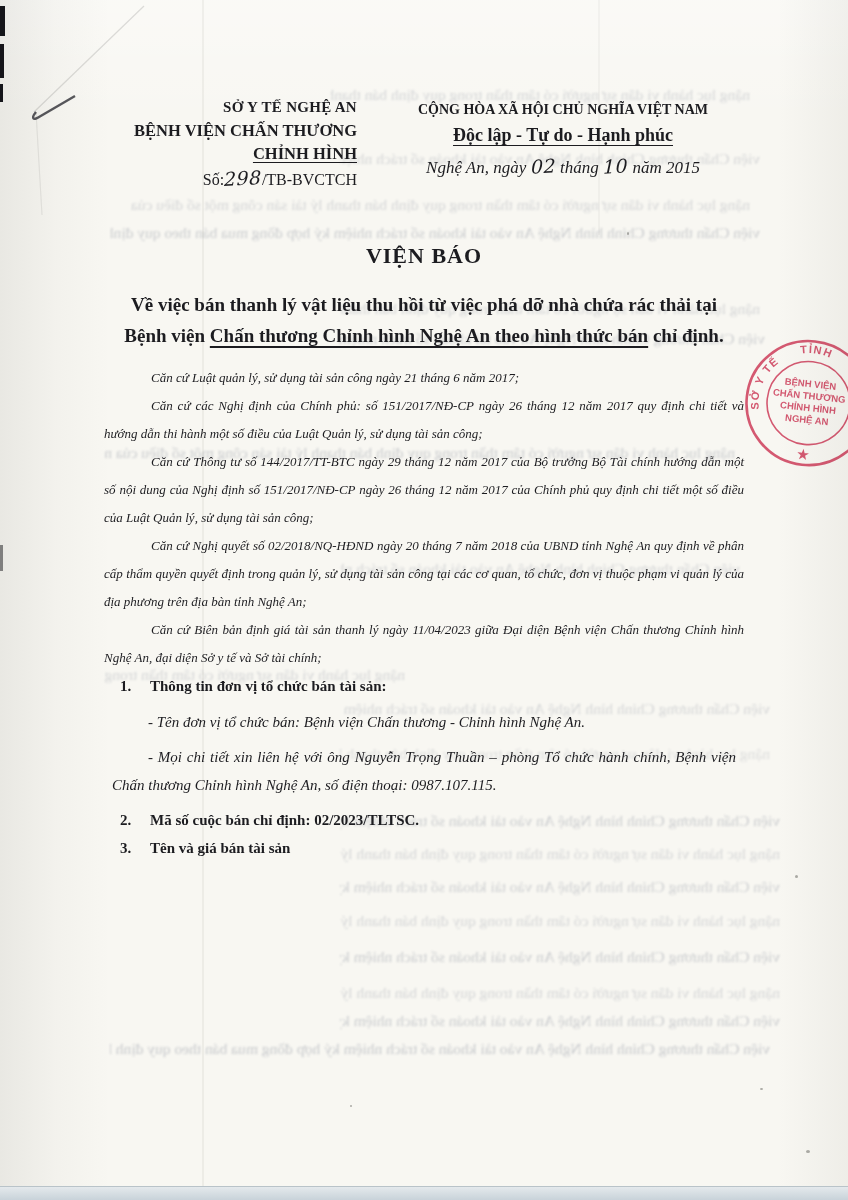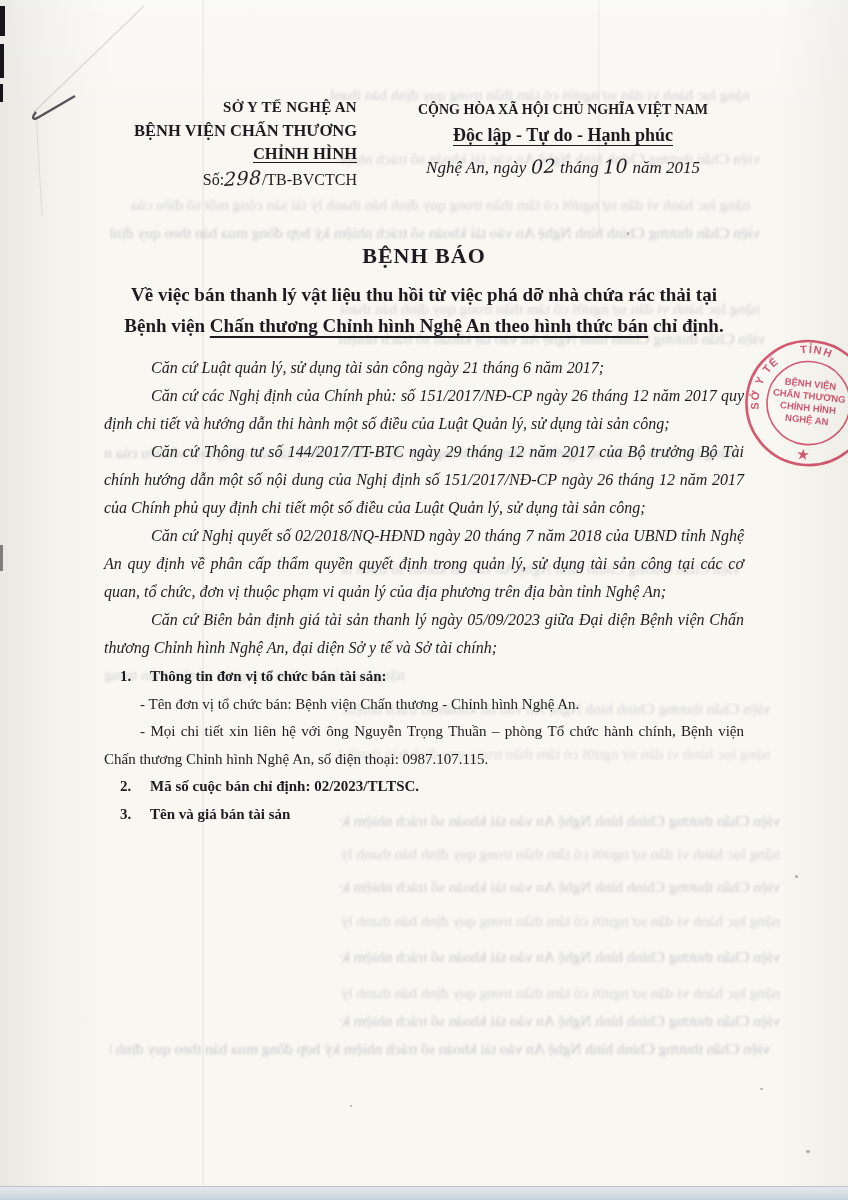--- a/index.html
+++ b/index.html
@@ -29,28 +29,28 @@
   .hleft .l3{font-size:16.5px;font-weight:bold;text-decoration:underline;text-underline-offset:3px;}
   .hleft .l4{font-size:16px;margin-top:2px;}
   .hright{left:358px;top:102px;width:410px;text-align:center;}
   .hright .r1{font-size:14px;font-weight:bold;}
   .hright .r2{font-size:18px;font-weight:bold;text-decoration:underline;text-underline-offset:4px;margin-top:7px;text-align:center;}
   .hright .r3{font-size:17px;font-style:italic;margin-top:9px;}
   .hand{font-family:"DejaVu Serif",serif;font-style:italic;font-size:19px;display:inline-block;transform:rotate(-3deg) skewX(-4deg);letter-spacing:.5px;}
   
   .content{left:104px;top:243px;width:640px;}
   .doc-title{text-align:center;font-weight:bold;font-size:22px;letter-spacing:1px;}
-  .doc-sub{text-align:center;font-weight:bold;font-size:19px;line-height:31px;margin-top:10px;}
+  .doc-sub{text-align:center;font-weight:bold;font-size:19px;line-height:31px;margin-top:20px;}
   .u2{text-decoration:underline;text-underline-offset:4px;text-decoration-thickness:1.5px;}
   .legal{margin-top:13px;}
-  .legal p{margin:0;font-style:italic;font-size:16px;line-height:28px;text-align:justify;text-indent:47px;font-family:Liberation Serif, serif;}
+  .legal p{margin:0;font-style:italic;font-size:13px;line-height:28px;text-align:justify;text-indent:47px;font-family:Liberation Serif, serif;}
   .secs{margin-top:1px;font-size:15px;line-height:27.5px;}
   .sec-h{font-weight:bold;padding-left:16px;}
   .sec-h .num{display:inline-block;width:30px;}
-  .bullet{margin:0;text-align:justify;text-indent:36px;}
+  .bullet{margin:8px;text-align:justify;text-indent:36px;font-style:italic;}
   
   .stamp{left:742px;top:336px;width:150px;height:145px;transform:rotate(6deg);mix-blend-mode:multiply;opacity:.9;}
   
   .edge-mark{position:absolute;background:#15151a;}
   .crease-v{position:absolute;background:rgba(100,100,92,.07);}
   .bottom-strip{position:absolute;left:0;top:1186px;width:848px;height:14px;
     background:linear-gradient(180deg,#e4e9ec,#c6d1d8);border-top:1px solid rgba(0,0,0,.07);}
   .speck{position:absolute;background:#6b6b66;border-radius:50%;opacity:.55;}
 </style>
 </head>
@@ -94,32 +94,32 @@
   <div class="l4"><span>Số:</span><span class="hand">298</span><span>/TB-BVCTCH</span></div>
 </div>
 
 <div class="abs hright">
   <div class="r1">CỘNG HÒA XÃ HỘI CHỦ NGHĨA VIỆT NAM</div>
   <div class="r2">Độc lập - Tự do - Hạnh phúc</div>
   <div class="r3"><span>Nghệ An, ngày </span><span class="hand">02</span><span> tháng </span><span class="hand">10</span><span> năm 2015</span></div>
 </div>
 
 <div class="abs content">
-  <div class="doc-title">BỆNH BÁO</div>
+  <div class="doc-title">VIỆN BÁO</div>
   <div class="doc-sub">
     <div>Về việc bán thanh lý vật liệu thu hồi từ việc phá dỡ nhà chứa rác thải tại</div>
     <div><span>Bệnh viện </span><span class="u2">Chấn thương Chỉnh hình Nghệ An theo hình thức bán</span><span> chỉ định.</span></div>
   </div>
 
   <div class="legal">
     <p>Căn cứ Luật quản lý, sử dụng tài sản công ngày 21 tháng 6 năm 2017;</p>
     <p>Căn cứ các Nghị định của Chính phủ: số 151/2017/NĐ-CP ngày 26 tháng 12 năm 2017 quy định chi tiết và hướng dẫn thi hành một số điều của Luật Quản lý, sử dụng tài sản công;</p>
     <p>Căn cứ Thông tư số 144/2017/TT-BTC ngày 29 tháng 12 năm 2017 của Bộ trưởng Bộ Tài chính hướng dẫn một số nội dung của Nghị định số 151/2017/NĐ-CP ngày 26 tháng 12 năm 2017 của Chính phủ quy định chi tiết một số điều của Luật Quản lý, sử dụng tài sản công;</p>
     <p>Căn cứ Nghị quyết số 02/2018/NQ-HĐND ngày 20 tháng 7 năm 2018 của UBND tỉnh Nghệ An quy định về phân cấp thẩm quyền quyết định trong quản lý, sử dụng tài sản công tại các cơ quan, tổ chức, đơn vị thuộc phạm vi quản lý của địa phương trên địa bàn tỉnh Nghệ An;</p>
-    <p>Căn cứ Biên bản định giá tài sản thanh lý ngày 05/09/2023 giữa Đại diện Bệnh viện Chấn thương Chỉnh hình Nghệ An, đại diện Sở y tế và Sở tài chính;</p>
+    <p>Căn cứ Biên bản định giá tài sản thanh lý ngày 11/04/2023 giữa Đại diện Bệnh viện Chấn thương Chỉnh hình Nghệ An, đại diện Sở y tế và Sở tài chính;</p>
   </div>
 
   <div class="secs">
     <div class="sec-h"><span class="num">1.</span><span>Thông tin đơn vị tổ chức bán tài sản:</span></div>
     <p class="bullet">- Tên đơn vị tổ chức bán: Bệnh viện Chấn thương - Chỉnh hình Nghệ An.</p>
     <p class="bullet">- Mọi chi tiết xin liên hệ với ông Nguyễn Trọng Thuần – phòng Tổ chức hành chính, Bệnh viện Chấn thương Chỉnh hình Nghệ An, số điện thoại: 0987.107.115.</p>
     <div class="sec-h"><span class="num">2.</span><span>Mã số cuộc bán chỉ định: 02/2023/TLTSC.</span></div>
     <div class="sec-h"><span class="num">3.</span><span>Tên và giá bán tài sản</span></div>
   </div>
 </div>

